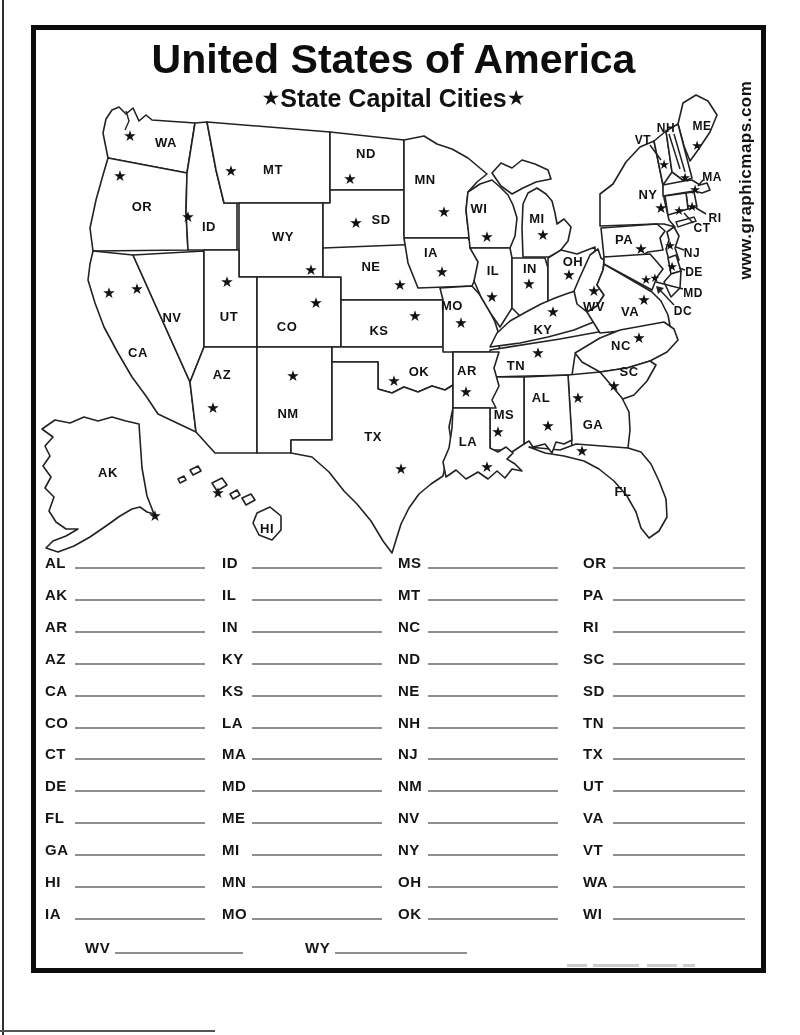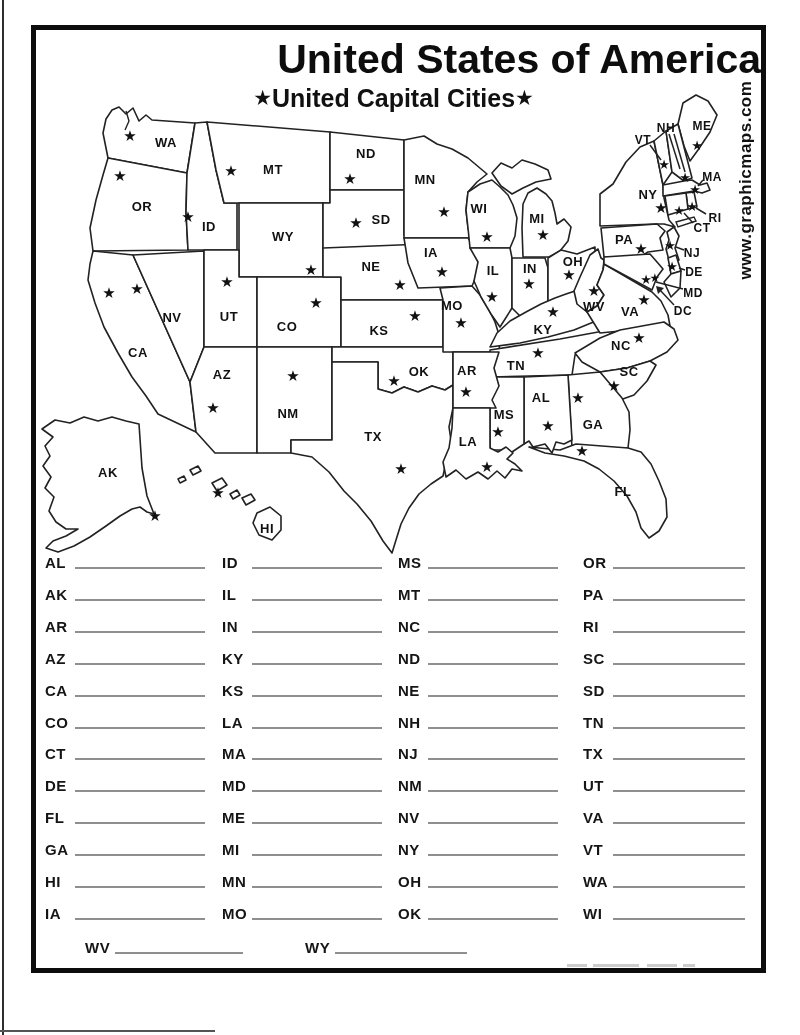--- a/index.html
+++ b/index.html
@@ -1,41 +1,41 @@
 <!DOCTYPE html>
 <html><head>
 <meta charset="utf-8">
 <style>
   html,body{margin:0;padding:0;background:#fff;}
   body{width:800px;height:1035px;position:relative;font-family:"Liberation Sans",sans-serif;overflow:hidden;}
   .scan-left{position:absolute;left:2px;top:0;width:2px;height:1035px;background:#2e2e2e;}
   .scan-bottom{position:absolute;left:0;top:1030px;width:215px;height:2px;background:#555;}
   .frame{position:absolute;left:31px;top:25px;width:725px;height:938px;border:5px solid #0d0d0d;background:#fff;}
-  .title{position:absolute;left:46px;top:36px;width:715px;text-align:right;
+  .title{position:absolute;left:36px;top:36px;width:715px;text-align:center;
          font-size:41px;font-weight:bold;color:#0d0d0d;letter-spacing:0px;}
   .subtitle{position:absolute;left:36px;top:84px;width:715px;text-align:center;
             font-size:25px;font-weight:bold;color:#111;}
   .subtitle .st{font-family:"DejaVu Sans",sans-serif;font-size:21px;vertical-align:2px;}
   .website{position:absolute;left:746px;top:180px;transform:translate(-50%,-50%) rotate(-90deg);
            white-space:nowrap;font-size:17px;font-weight:bold;color:#111;letter-spacing:.5px;}
   svg.map{position:absolute;left:0;top:0;}
   .cell{position:absolute;display:flex;align-items:flex-end;height:17px;}
   .cell .lbl{font-size:15px;font-weight:bold;color:#151515;letter-spacing:.5px;width:30px;flex:none;}
   .cell .line{flex:1;height:2px;background:#8f8f8f;margin-bottom:2px;}
   .smudge{position:absolute;top:964px;height:3px;background:#9a9a9a;opacity:.5;}
 </style>
 </head>
 <body>
 
 <div class="scan-left"></div>
 <div class="scan-bottom"></div>
 <div class="frame"></div>
 
 <div class="title">United States of America</div>
-<div class="subtitle"><span class="st">★</span><span>United Capital Cities</span><span class="st">★</span></div>
+<div class="subtitle"><span class="st">★</span><span>State Capital Cities</span><span class="st">★</span></div>
 <div class="website">www.graphicmaps.com</div>
 
 <svg class="map" width="800" height="1035" viewBox="0 0 800 1035" id="mapsvg">
     <path d="M103,133 L106,119 L112,110 L119,107 L126,114 L133,108 L139,121 L146,115 L152,120 L195,123 L187,173 L108,158 Z" fill="#ffffff" stroke="#222222" stroke-width="1.6" stroke-linejoin="round"></path>
     <path d="M108,158 L187,173 L186,212 L188,250 L93,251 L90,228 L96,200 L103,175 Z" fill="#ffffff" stroke="#222222" stroke-width="1.6" stroke-linejoin="round"></path>
     <path d="M93,251 L133,255 L190,382 L196,432 L158,414 L146,396 L132,377 L118,353 L104,327 L95,303 L88,280 L90,264 Z" fill="#ffffff" stroke="#222222" stroke-width="1.6" stroke-linejoin="round"></path>
     <path d="M133,255 L204,251 L204,347 L190,382 Z" fill="#ffffff" stroke="#222222" stroke-width="1.6" stroke-linejoin="round"></path>
     <path d="M195,123 L207,122 L216,170 L224,203 L237,203 L237,250 L188,250 L186,212 L187,173 Z" fill="#ffffff" stroke="#222222" stroke-width="1.6" stroke-linejoin="round"></path>
     <path d="M207,122 L330,132 L330,203 L224,203 L216,170 Z" fill="#ffffff" stroke="#222222" stroke-width="1.6" stroke-linejoin="round"></path>
     <path d="M239,203 L323,203 L323,277 L239,277 Z" fill="#ffffff" stroke="#222222" stroke-width="1.6" stroke-linejoin="round"></path>

